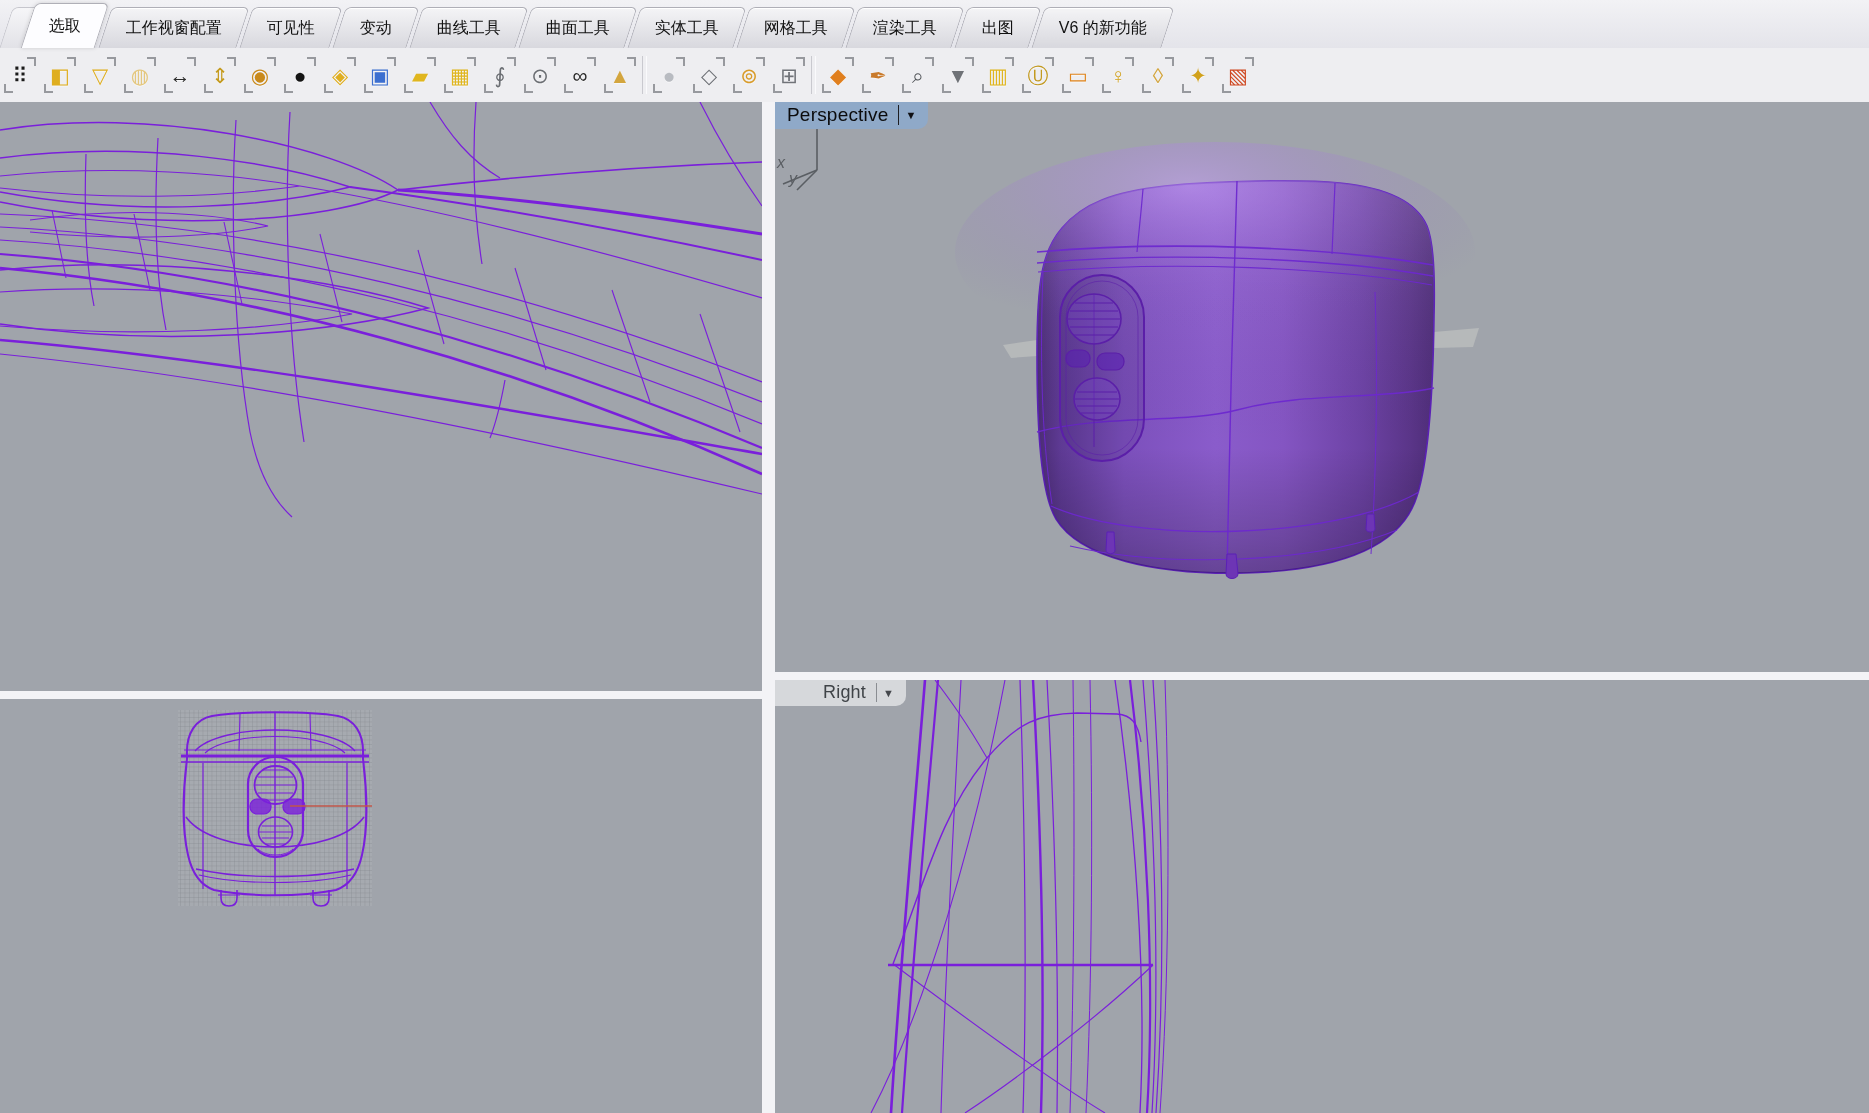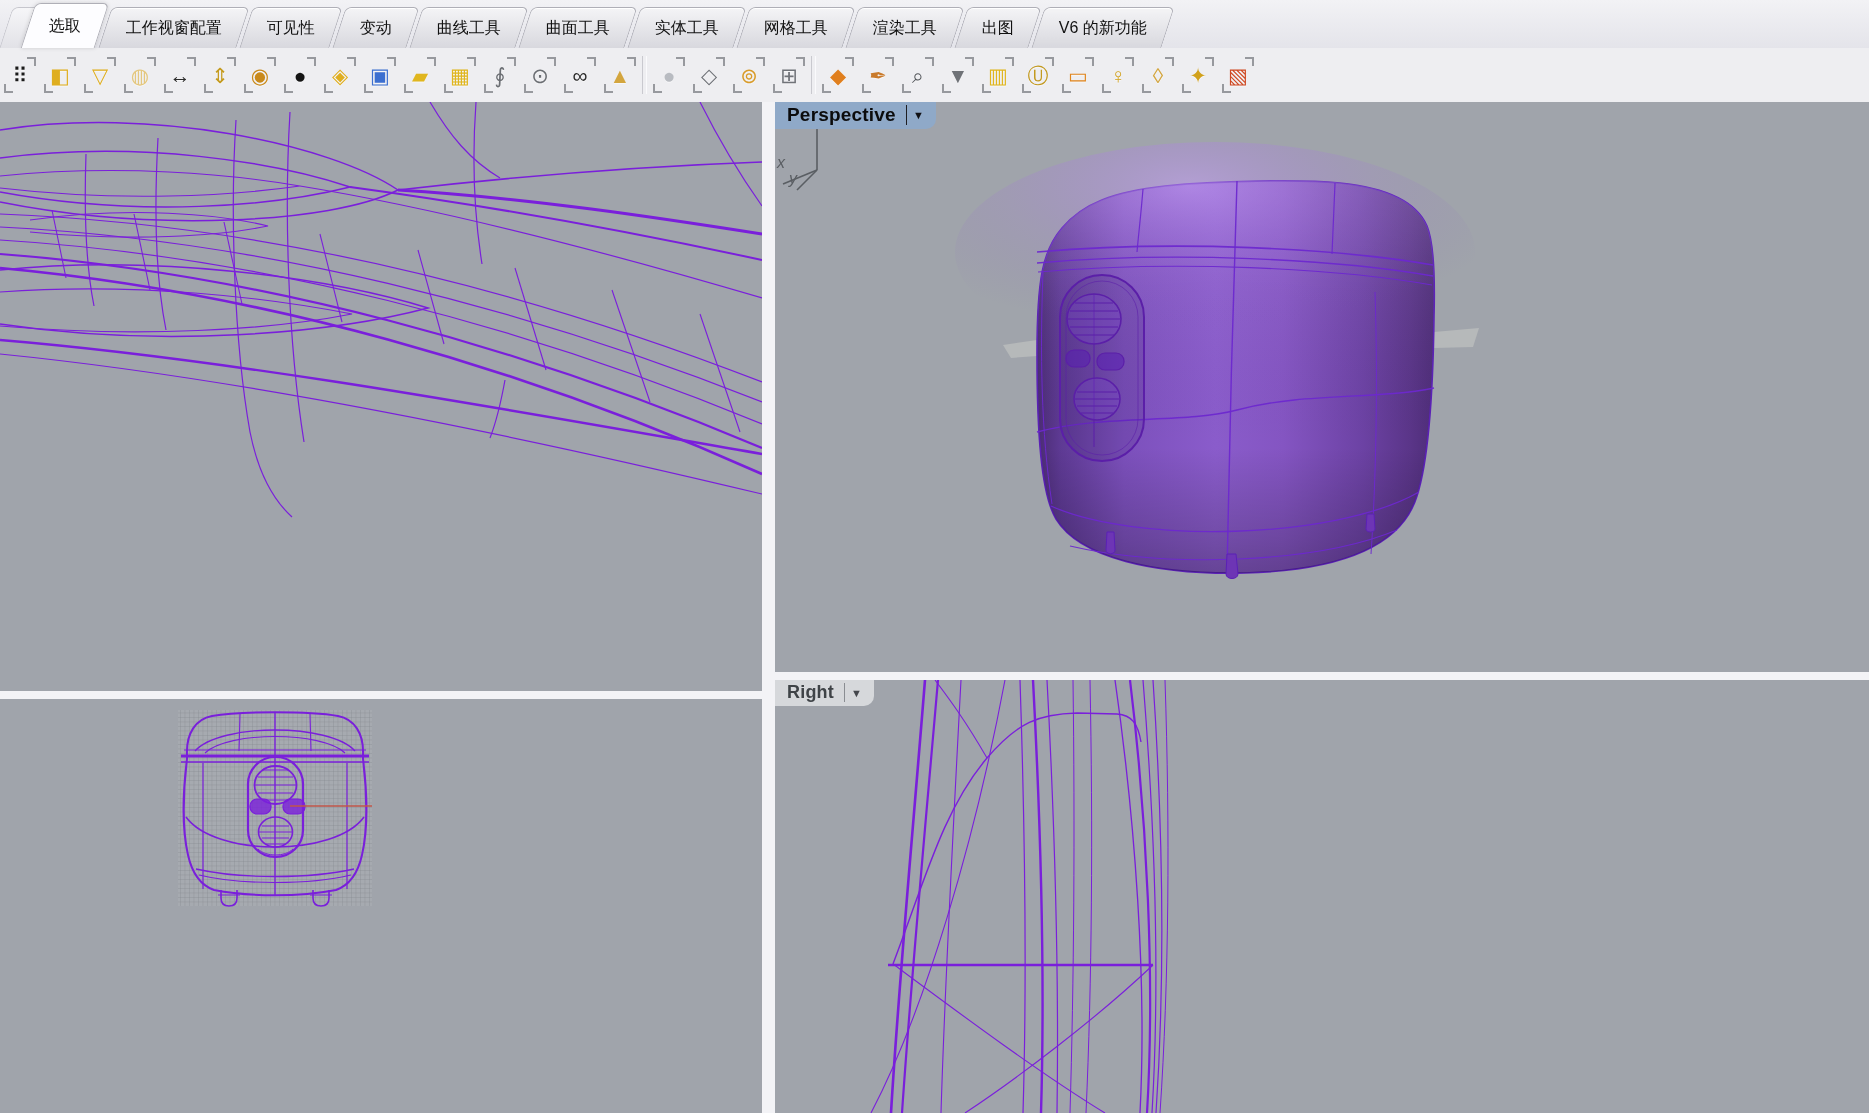--- a/index.html
+++ b/index.html
@@ -62,29 +62,29 @@
   .workspace{
     position:absolute;left:0;top:102px;width:1869px;height:1011px;
     background:#F3F3F6;
   }
   .vp{position:absolute;background:#A0A4AB;overflow:hidden;}
   .vp svg{position:absolute;left:0;top:0;}
   .vp-label{
     position:absolute;left:0;top:0;display:flex;align-items:center;
     border-radius:0 0 10px 0;padding:2px 6px 3px 12px;cursor:pointer;z-index:5;
   }
-  .vp-label .title{font-weight:bold;font-size:19px;letter-spacing:.2px;padding-right:10px;}
+  .vp-label .title{font-weight:normal;font-size:19px;letter-spacing:.2px;padding-right:10px;}
   .vp-label .vsep{width:1px;align-self:stretch;margin:1px 0;}
   .vp-label .arrow{font-size:11px;padding:0 6px;}
   .lbl-persp{background:#8FA9C8;}
   .lbl-persp .title{color:#0B0B0C;}
   .lbl-persp .vsep{background:#1E1E22;}
   .lbl-persp .arrow{color:#101014;}
   .lbl-right{background:#D6D8DB;}
-  .lbl-right .title{color:#3F4347;font-size:18px;}
+  .lbl-right .title{color:#3F4347;font-size:18px;margin-left:36px;}
   .lbl-right .vsep{background:#8A8D92;}
   .lbl-right .arrow{color:#44474C;}
   .divider{position:absolute;background:transparent;z-index:4;}
   .axis-gizmo{position:absolute;left:18px;bottom:48px;width:80px;height:96px;}
 </style>
 </head>
 <body>
 
 <div class="tabbar">
   <div class="tab-lead"></div>

